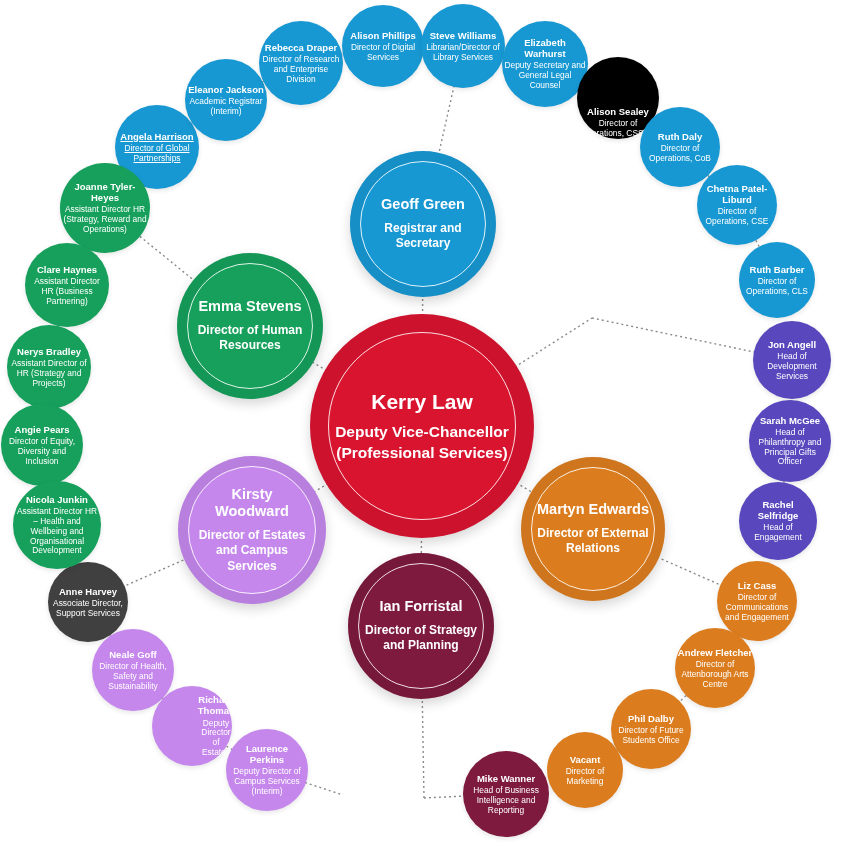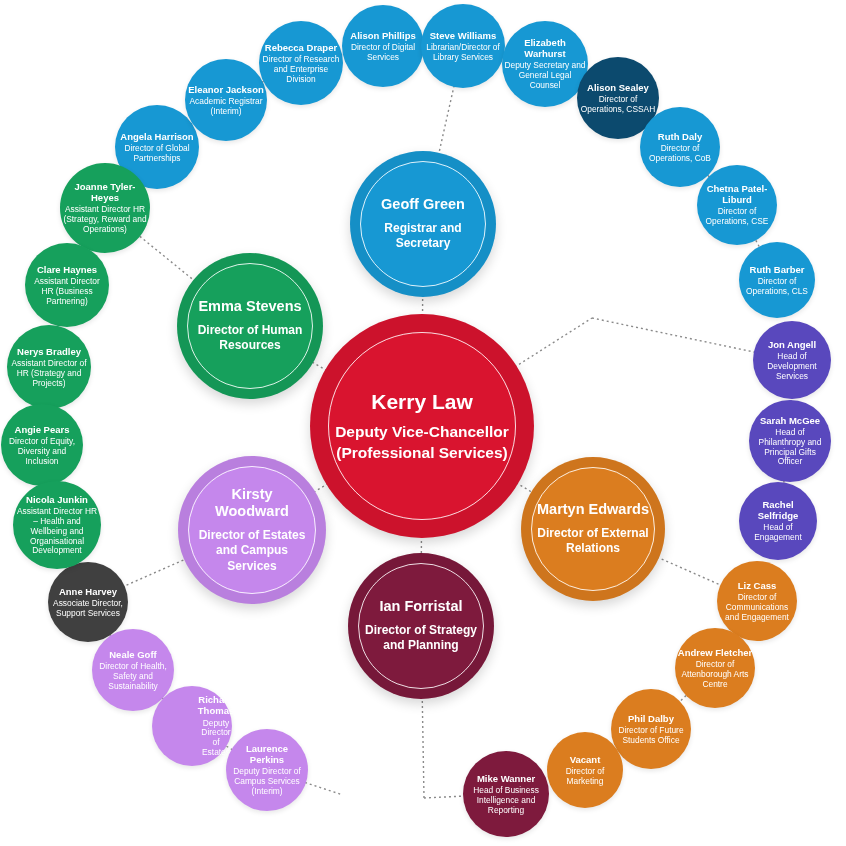--- a/index.html
+++ b/index.html
@@ -70,21 +70,21 @@
       <line x1="42" y1="445" x2="57" y2="525"></line>
     </svg>
 <div class="node leader" style="left: 350px; top: 151px; width: 146px; height: 146px; background: rgb(23, 152, 211); --rim: 10px;">
       <div class="ring" style="inset: 10px;"></div>
       <div class="txt" style="width: 118px;">
         <div class="name">Geoff Green</div>
         <div class="title">Registrar and Secretary</div>
       </div>
     </div>
     <div class="node member" style="left: 115px; top: 105px; width: 84px; height: 84px; background: rgb(23, 152, 211);">
-      <div class="txt" style="width: 101px;">
+      <div class="txt" style="width: 101px; text-decoration: underline;">
         <div class="name">Angela Harrison</div>
         <div class="title">Director of Global Partnerships</div>
       </div>
     </div>
     <div class="node member" style="left: 185px; top: 59px; width: 82px; height: 82px; background: rgb(23, 152, 211);">
       <div class="txt" style="width: 78px;">
         <div class="name">Eleanor Jackson</div>
         <div class="title">Academic Registrar (Interim)</div>
       </div>
     </div>
@@ -105,21 +105,21 @@
         <div class="name">Steve Williams</div>
         <div class="title">Librarian/Director of Library Services</div>
       </div>
     </div>
     <div class="node member" style="left: 502px; top: 21px; width: 86px; height: 86px; background: rgb(23, 152, 211);">
       <div class="txt" style="width: 82px;">
         <div class="name">Elizabeth Warhurst</div>
         <div class="title">Deputy Secretary and General Legal Counsel</div>
       </div>
     </div>
-    <div class="node member" style="left: 577px; top: 57px; width: 82px; height: 82px; background: #0c4a6e;">
+    <div class="node member" style="left: 577px; top: 57px; width: 82px; height: 82px; background: #000000; align-items: flex-end;">
       <div class="txt" style="width: 78px;">
         <div class="name">Alison Sealey</div>
         <div class="title">Director of Operations, CSSAH</div>
       </div>
     </div>
     <div class="node member" style="left: 640px; top: 107px; width: 80px; height: 80px; background: rgb(23, 152, 211);">
       <div class="txt" style="width: 76px;">
         <div class="name">Ruth Daly</div>
         <div class="title">Director of Operations, CoB</div>
       </div>

